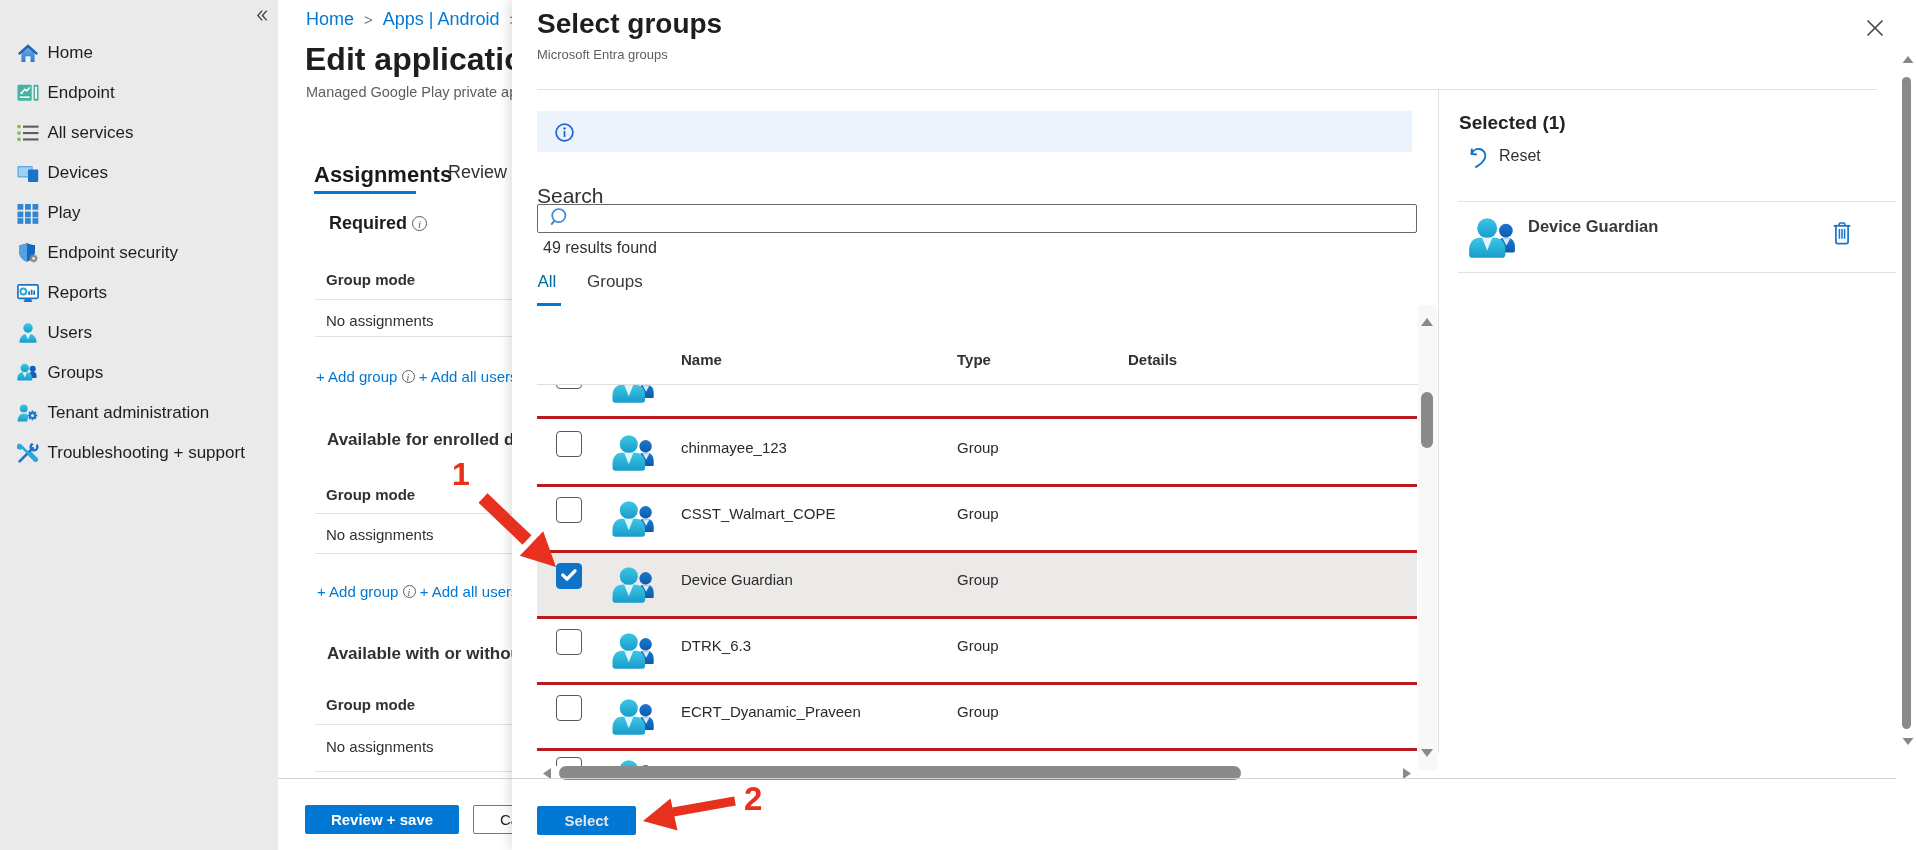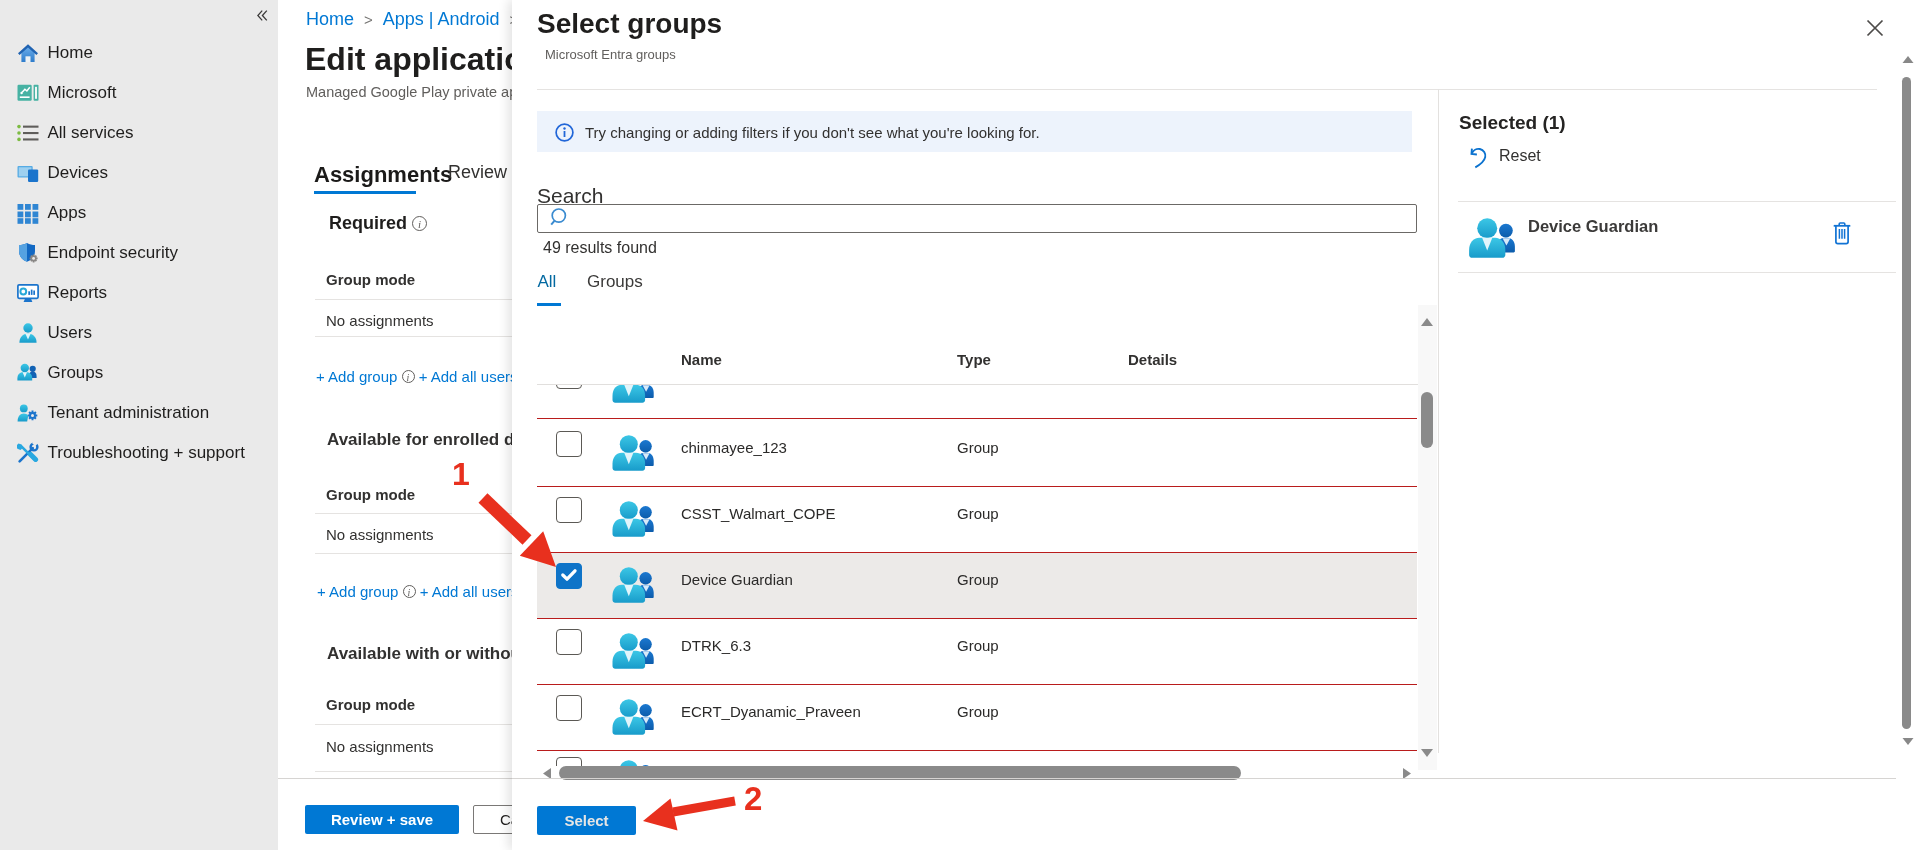--- a/index.html
+++ b/index.html
@@ -6,21 +6,21 @@
   html,body { width:1916px; height:850px; overflow:hidden; }
   body { font-family:"Liberation Sans", sans-serif; background:#fff; position:relative; color:#323130; }
   .abs { position:absolute; }
   .hline { position:absolute; height:1px; background:#e5e3e1; }
   .vline { position:absolute; width:1px; background:#e3e1df; }
   .blue { color:#0078d4; }
   .navitem { position:absolute; left:17px; height:22px; white-space:nowrap; }
   .navitem .nic { width:22px; height:22px; vertical-align:top; }
   .navitem span { font-size:17px; color:#1f1e1d; margin-left:8.5px; line-height:22px; display:inline-block; vertical-align:top; }
   .infoc { display:inline-block; width:13px; height:13px; border:1px solid #605e5c; border-radius:50%; color:#605e5c; font-size:10px; line-height:13px; text-align:center; font-weight:normal; vertical-align:1px; font-family:"Liberation Serif",serif; font-style:italic; }
-  .row { position:absolute; left:0; width:880px; height:66px; border-bottom:1px solid #b91c1c; }
+  .row { position:absolute; left:0; width:880px; height:66px; border-bottom:3px solid #b91c1c; }
   .cbx { position:absolute; left:19px; top:10px; width:26px; height:26px; border:1.4px solid #5b5955; border-radius:4px; background:#fff; }
   .rowtxt { position:absolute; top:18px; font-size:15px; color:#2b2a29; white-space:nowrap; }
 </style>
 </head>
 <body>
 
 <svg width="0" height="0" style="position:absolute">
 <defs>
   <linearGradient id="cyg" x1="0" y1="0" x2="0" y2="1">
     <stop offset="0" stop-color="#3cc7e6"></stop>
@@ -139,30 +139,30 @@
       <g fill="none" stroke="#3b3a39" stroke-width="1.3">
         <path d="M5.2 0.6 L0.8 5.5 L5.2 10.4"></path>
         <path d="M9.8 0.6 L5.4 5.5 L9.8 10.4"></path>
       </g>
     </svg>
   <div class="navitem" style="top:42px"><svg class="nic">
         <use href="#i-home"></use>
       </svg><span>Home</span></div>
   <div class="navitem" style="top:82px"><svg class="nic">
         <use href="#i-dash"></use>
-      </svg><span>Microsoft</span></div>
+      </svg><span>Endpoint</span></div>
   <div class="navitem" style="top:122px"><svg class="nic">
         <use href="#i-svc"></use>
       </svg><span>All services</span></div>
   <div class="navitem" style="top:162px"><svg class="nic">
         <use href="#i-dev"></use>
       </svg><span>Devices</span></div>
   <div class="navitem" style="top:202px"><svg class="nic">
         <use href="#i-apps"></use>
-      </svg><span>Apps</span></div>
+      </svg><span>Play</span></div>
   <div class="navitem" style="top:242px"><svg class="nic">
         <use href="#i-sec"></use>
       </svg><span>Endpoint security</span></div>
   <div class="navitem" style="top:282px"><svg class="nic">
         <use href="#i-rep"></use>
       </svg><span>Reports</span></div>
   <div class="navitem" style="top:322px"><svg class="nic">
         <use href="#i-user"></use>
       </svg><span>Users</span></div>
   <div class="navitem" style="top:362px"><svg class="nic">
@@ -200,33 +200,32 @@
   <div class="hline" style="left:37px;top:724px;width:198px;"></div>
   <div class="abs" style="left:48px;top:738px;font-size:15px;">No assignments</div>
   <div class="hline" style="left:37px;top:771px;width:198px;"></div>
   <div class="hline" style="left:0;top:778px;width:235px;background:#d6d4d2;"></div>
   <div class="abs" style="left:27px;top:805px;width:154px;height:29px;background:#0078d4;border-radius:2px;color:#fff;font-size:15px;font-weight:bold;text-align:center;line-height:29px;">Review + save</div>
   <div class="abs" style="left:195px;top:805px;width:100px;height:29px;background:#fff;border:1px solid #7a7876;border-radius:2px;color:#242322;font-size:15px;line-height:27px;padding-left:26px;">Cancel</div>
 </div>
 
 <div class="abs" id="flyout" style="left:512px;top:0;width:1404px;height:850px;background:#fff;box-shadow:-4px 0 10px rgba(0,0,0,.11);">
   <div class="abs" style="left:25px;top:8px;font-size:28px;font-weight:bold;color:#1f1e1d;">Select groups</div>
-  <div class="abs" style="left:25px;top:47px;font-size:13px;color:#605e5c;margin-left:8px;">Microsoft Entra groups</div>
+  <div class="abs" style="left:25px;top:47px;font-size:13px;color:#605e5c;">Microsoft Entra groups</div>
   <svg class="abs" style="left:1354px;top:19px;" width="18" height="18" viewBox="0 0 18 18">
       <path d="M1.5 1.5 L16.5 16.5 M16.5 1.5 L1.5 16.5" stroke="#4d4b49" stroke-width="1.7"></path>
     </svg>
   <div class="hline" style="left:25px;top:89px;width:1340px;"></div>
 
   <div class="abs" style="left:25px;top:111px;width:875px;height:41px;background:#edf3fc;"></div>
   <svg class="abs" style="left:43px;top:123px;" width="19" height="19" viewBox="0 0 19 19">
     <circle cx="9.5" cy="9.5" r="8.4" fill="none" stroke="#2166d8" stroke-width="1.7"></circle>
     <rect x="8.6" y="8" width="1.8" height="6" fill="#2166d8"></rect>
       <circle cx="9.5" cy="5.5" r="1.2" fill="#2166d8"></circle>
   </svg>
-  <div class="abs" style="left:73px;top:124px;font-size:15px;color:#323130;">Try changing or adding filters if you don't see what you're looking for.</div>
 
   <div class="abs" style="left:25px;top:184px;font-size:21px;">Search</div>
   <div class="abs" style="left:25px;top:204px;width:880px;height:29px;border:1px solid #6b6966;border-radius:2px;background:#fff;"></div>
   <svg class="abs" style="left:37px;top:208px;" width="19" height="19" viewBox="0 0 19 19">
     <circle cx="9.8" cy="7.6" r="6.6" fill="none" stroke="#3a8bd0" stroke-width="1.7"></circle>
     <path d="M5.4 12.8 L2.2 16.6" stroke="#3a8bd0" stroke-width="2"></path>
   </svg>
   <div class="abs" style="left:31px;top:238.5px;font-size:16px;">49 results found</div>
 
   <div class="abs" style="left:25.5px;top:272px;font-size:17px;color:#0369a1;">All</div>

